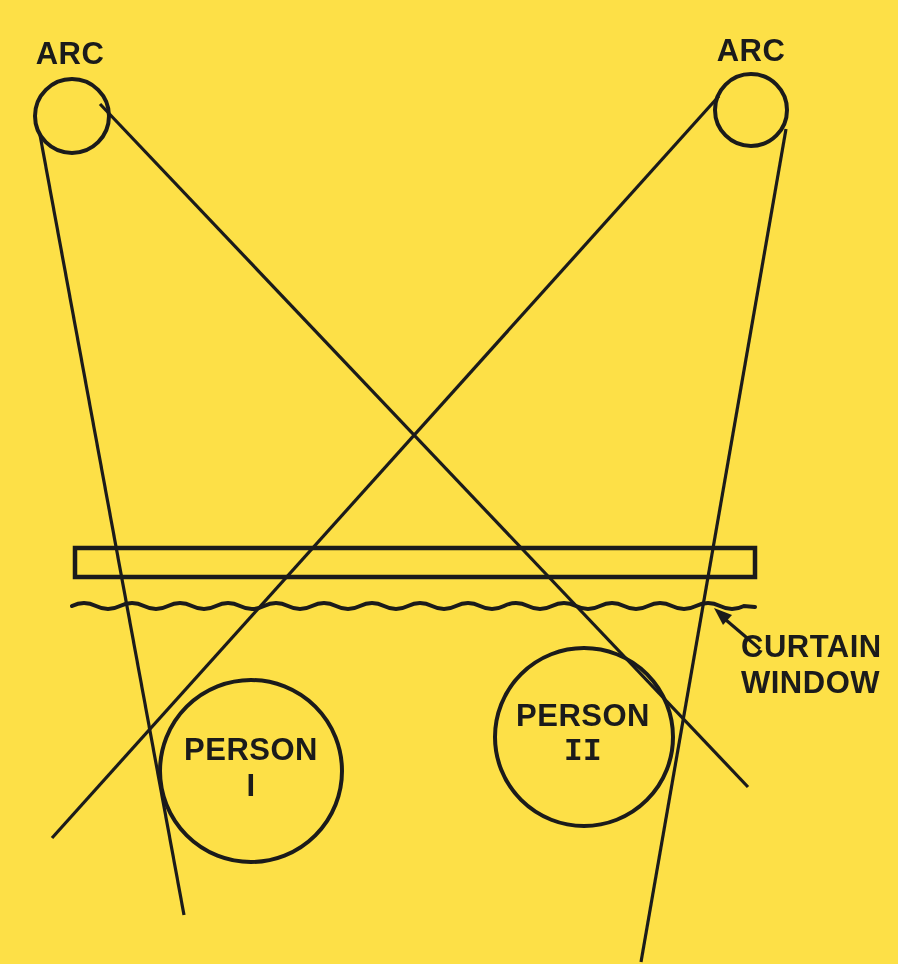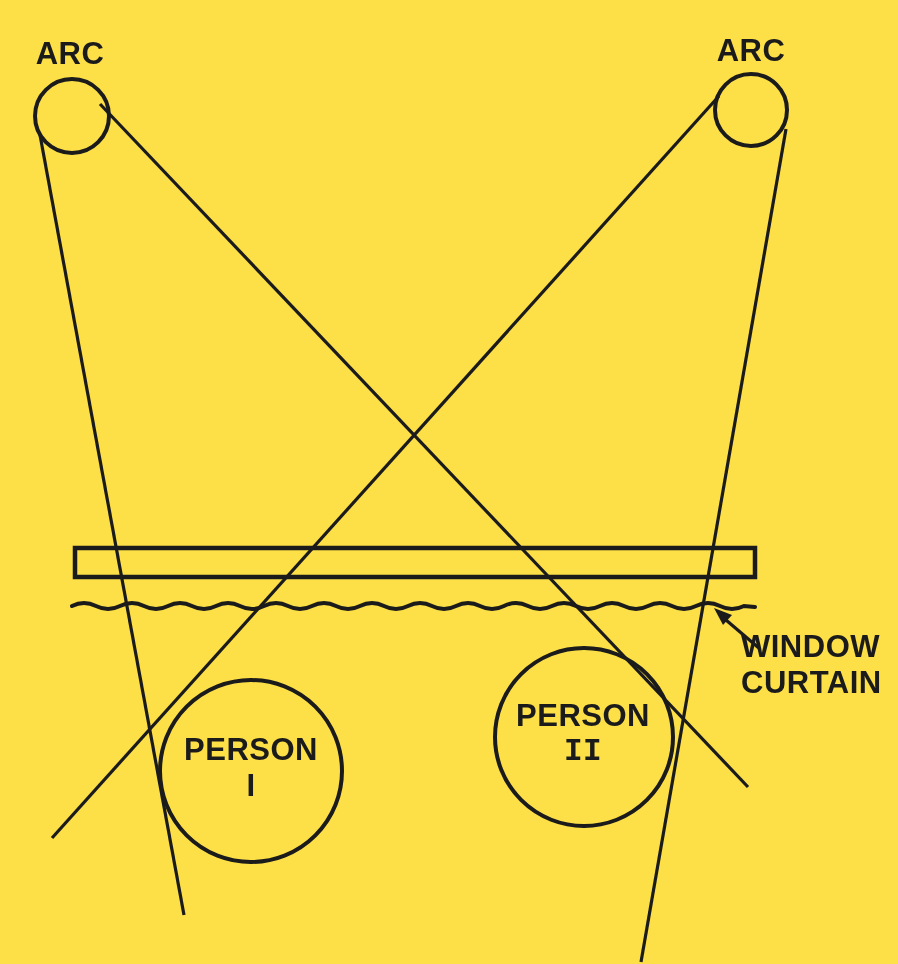--- a/index.html
+++ b/index.html
@@ -74,17 +74,17 @@
     <div class="label" style="position:static;">PERSON</div>
     <div class="label" style="position:static;">I</div>
   </div>
 
   <div style="position:absolute; left:583px; top:698px; transform:translateX(-50%); text-align:center;">
     <div class="label" style="position:static;">PERSON</div>
     <div class="label" style="position:static;font-family:Liberation Mono, monospace;">II</div>
   </div>
 
   <div style="position:absolute; left:741px; top:629px;">
+    <div class="label" style="position:static;">CURTAIN</div>
     <div class="label" style="position:static;">WINDOW</div>
-    <div class="label" style="position:static;">CURTAIN</div>
   </div>
 
 </div>
 
 </body></html>

